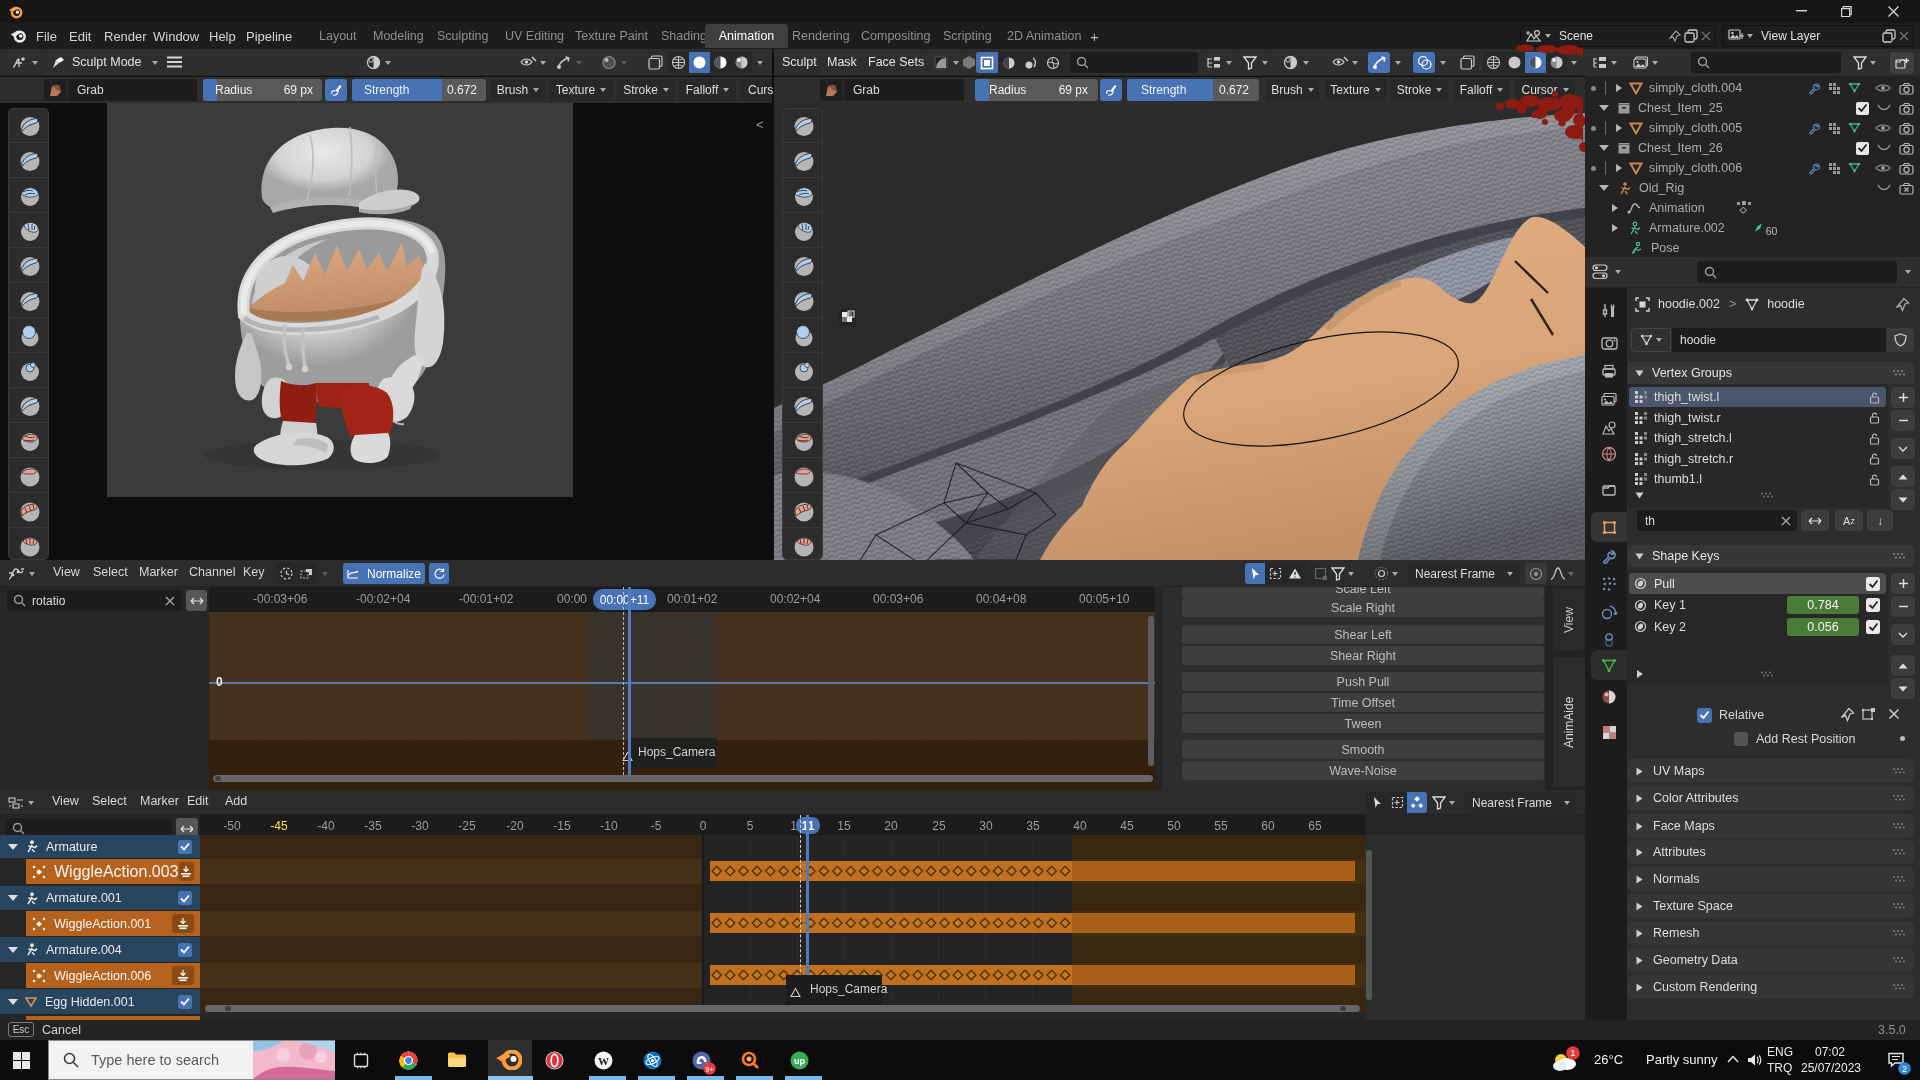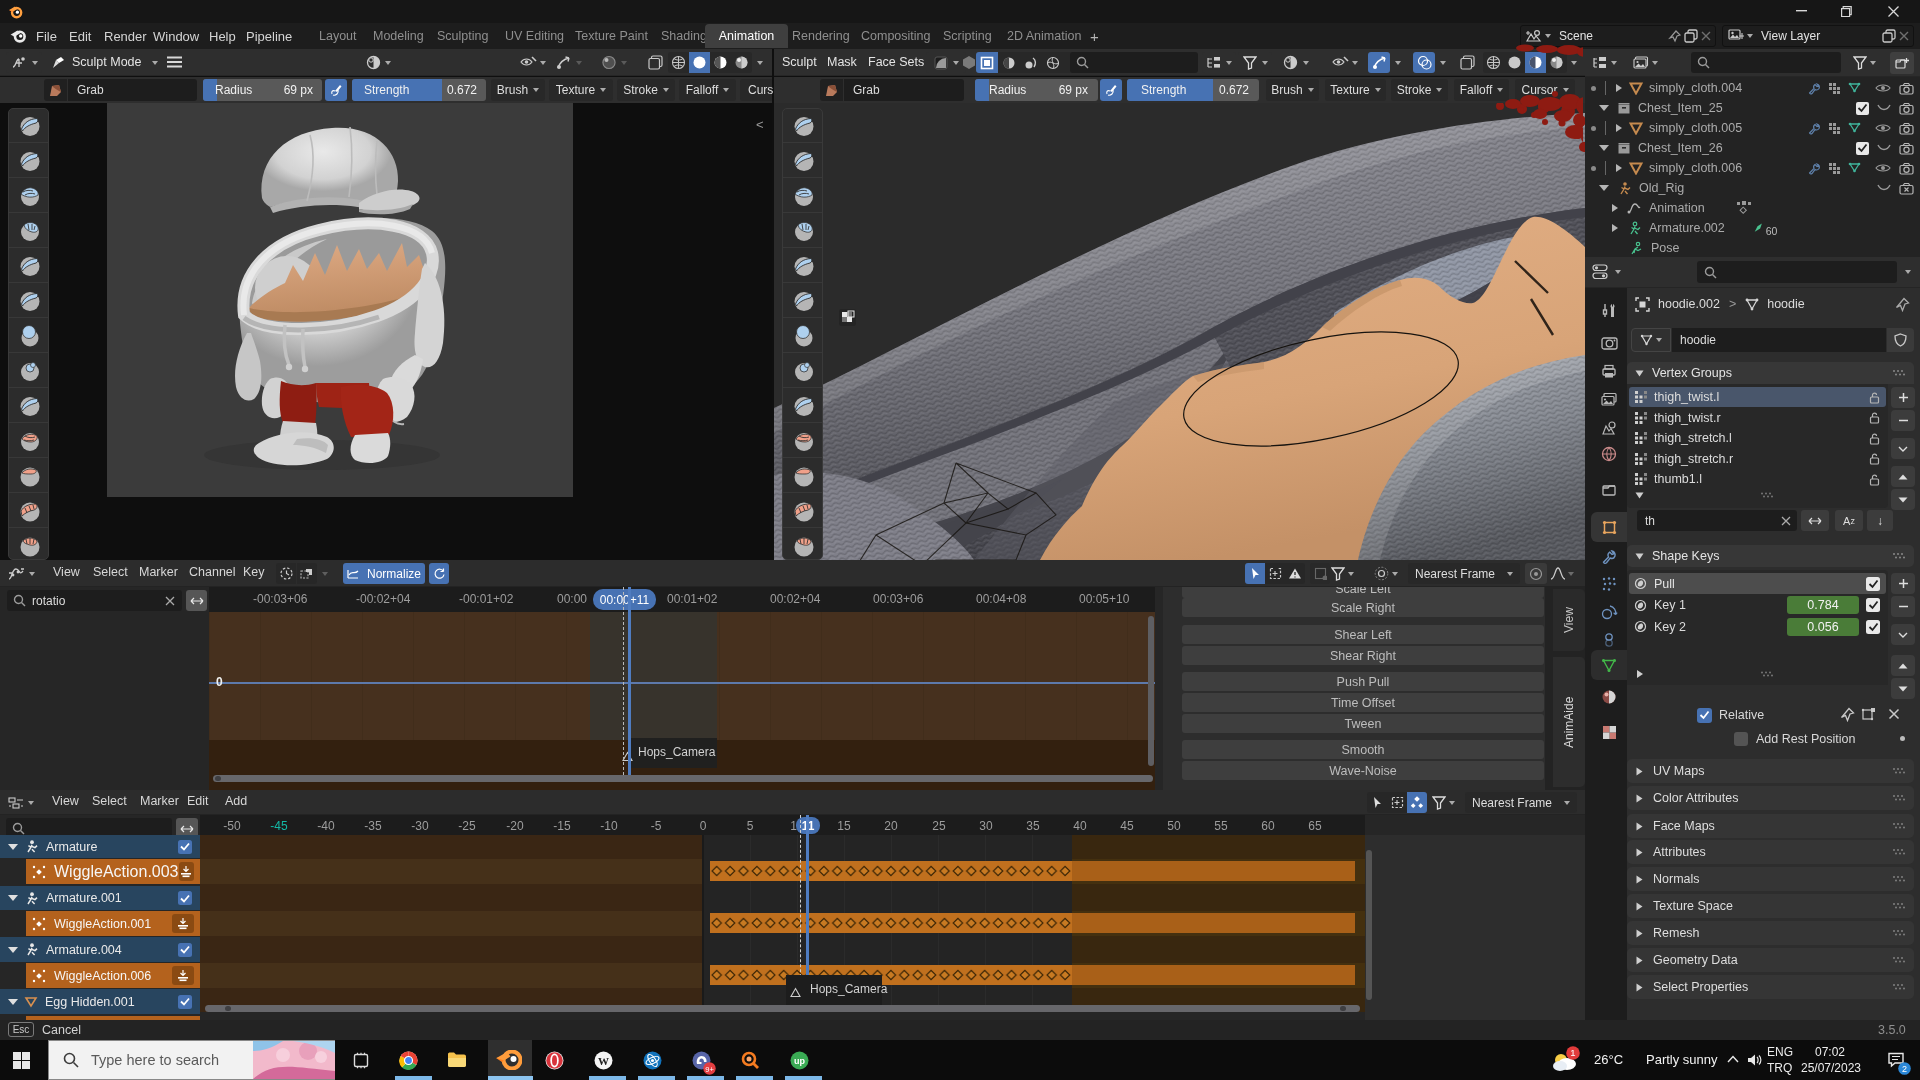--- a/index.html
+++ b/index.html
@@ -934,21 +934,21 @@
         <path d="M8.5 8.5 L12 12" stroke="#9b9b9b" stroke-width="1.4"></path>
       </svg>
  </div>
  <div class="a ic" style="left:176px;top:28px;width:22px;height:21px;background:#565656;border-radius:3px">
       <svg width="14" height="10" viewBox="0 0 14 10">
         <path d="M1 5 L13 5 M1 5 L4 2 M1 5 L4 8 M13 5 L10 2 M13 5 L10 8" stroke="#e8e8e8" stroke-width="1.2" fill="none"></path>
       </svg>
     </div>
  <div class="a" style="left:200px;top:25px;width:1165px;height:20px;background:#1c1c1c"></div>
   <div class="a" style="left:217px;top:29px;width:30px;text-align:center;color:#9d9d9d;font-size:12px">-50</div>
-  <div class="a" style="left:264px;top:29px;width:30px;text-align:center;color:#14b8a6;font-size:12px">-45</div>
+  <div class="a" style="left:264px;top:29px;width:30px;text-align:center;color:#fde047;font-size:12px">-45</div>
   <div class="a" style="left:311px;top:29px;width:30px;text-align:center;color:#9d9d9d;font-size:12px">-40</div>
   <div class="a" style="left:358px;top:29px;width:30px;text-align:center;color:#9d9d9d;font-size:12px">-35</div>
   <div class="a" style="left:405px;top:29px;width:30px;text-align:center;color:#9d9d9d;font-size:12px">-30</div>
   <div class="a" style="left:452px;top:29px;width:30px;text-align:center;color:#9d9d9d;font-size:12px">-25</div>
   <div class="a" style="left:500px;top:29px;width:30px;text-align:center;color:#9d9d9d;font-size:12px">-20</div>
   <div class="a" style="left:547px;top:29px;width:30px;text-align:center;color:#9d9d9d;font-size:12px">-15</div>
   <div class="a" style="left:594px;top:29px;width:30px;text-align:center;color:#9d9d9d;font-size:12px">-10</div>
   <div class="a" style="left:641px;top:29px;width:30px;text-align:center;color:#9d9d9d;font-size:12px">-5</div>
   <div class="a" style="left:688px;top:29px;width:30px;text-align:center;color:#9d9d9d;font-size:12px">0</div>
   <div class="a" style="left:735px;top:29px;width:30px;text-align:center;color:#9d9d9d;font-size:12px">5</div>
@@ -2050,21 +2050,21 @@
           <circle cx="4" cy="5.5" r="1"></circle>
           <circle cx="8" cy="5.5" r="1"></circle>
           <circle cx="12" cy="5.5" r="1"></circle>
         </g>
       </svg>
  </div>
  <div class="a f" style="left:42px;top:718px;width:287px;height:24px;background:#353535;border-radius:5px;color:#dedede;font-size:12.5px">
   <svg style="margin-left:9px" width="7" height="9" viewBox="0 0 7 9">
         <path d="M0.5 0.5 L6.5 4.5 L0.5 8.5 Z" fill="#cfcfcf"></path>
       </svg>
-  <span style="margin-left:10px">Select Properties</span>
+  <span style="margin-left:10px">Custom Rendering</span>
   <svg style="margin-left:auto;margin-right:8px" width="14" height="8" viewBox="0 0 14 8">
         <g fill="#808080">
           <circle cx="2" cy="2" r="1"></circle>
           <circle cx="6" cy="2" r="1"></circle>
           <circle cx="10" cy="2" r="1"></circle>
           <circle cx="4" cy="5.5" r="1"></circle>
           <circle cx="8" cy="5.5" r="1"></circle>
           <circle cx="12" cy="5.5" r="1"></circle>
         </g>
       </svg>

